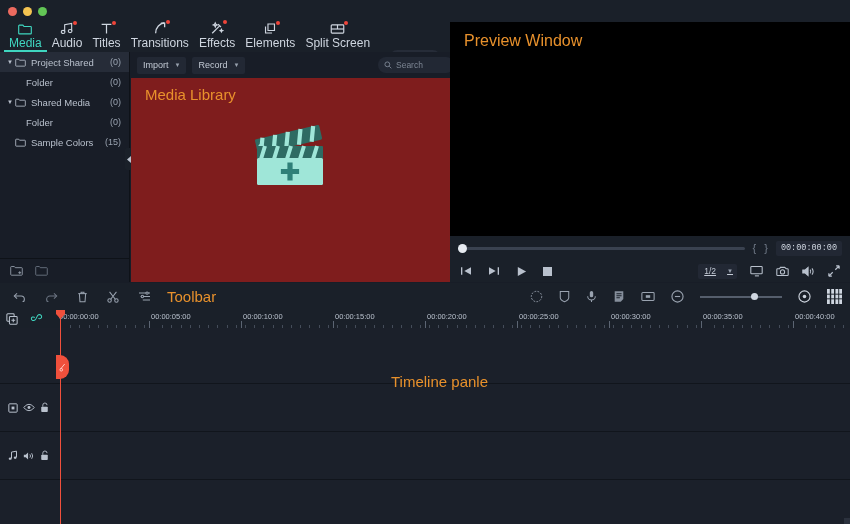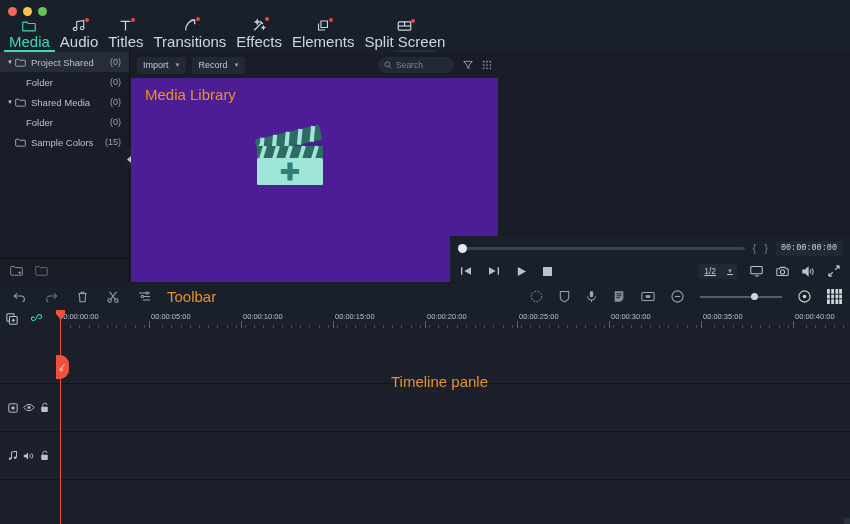--- a/index.html
+++ b/index.html
@@ -37,21 +37,21 @@
   .mainnav {
     position: absolute; left: 0; top: 22px; width: 850px; height: 30px;
     background: #1a2029; display: flex; align-items: flex-end; padding-left: 4px;
   }
   .navitem {
     position: relative; height: 30px; min-width: 34px;
     display: flex; flex-direction: column; align-items: center; justify-content: flex-end;
     padding: 0 5px 2px 5px; cursor: default;
   }
   .navitem .glyph { height: 14px; display:flex; align-items:center; justify-content:center; margin-bottom: 1px; position: relative; }
-  .navitem .name { font-size: 15px; color: #cfd6e0; white-space: nowrap; }
+  .navitem .name { font-size: 12px; color: #cfd6e0; white-space: nowrap; }
   .navitem.active .name { color: #3fd6c0; }
   .navitem .badge {
     position: absolute; width: 4px; height: 4px; border-radius: 50%;
     background: #f0453a; top: -1px; right: -3px;
   }
   .navunderline {
     position: absolute; left: 0; bottom: 0; height: 2px; width: 100%; background: #3fd6c0;
   }
   .exportbtn {
     position: absolute; left: 389px; top: 28px; width: 52px; height: 17px;
@@ -86,21 +86,21 @@
   }
   .sb-handle {
     position: absolute; left: 125px; top: 148px; width: 8px; height: 22px;
     background: #1a2029; border-radius: 2px 0 0 2px;
     display: flex; align-items: center; justify-content: center;
   }
 
   
   .medialib {
     position: absolute; left: 131px; top: 52px; width: 367px; height: 230px;
-    background: #4c1d95;
+    background: #7f1d1d;
   }
   .ml-toolbar {
     height: 26px; display: flex; align-items: center; padding: 0 6px;
     background: #181d27;
   }
   .drop {
     display: flex; align-items: center; gap: 6px; height: 17px;
     padding: 0 6px; border-radius: 2px; background: #222834;
     font-size: 9px; color: #c3cad5; margin-right: 6px;
   }
@@ -425,20 +425,23 @@
           </g>
           <rect x="6" y="22" width="66" height="13" rx="1" fill="#2e6b63"></rect>
           <path d="M14 22l-4 13M27 22l-4 13M40 22l-4 13M53 22l-4 13M66 22l-4 13" stroke="#9fe6d8" stroke-width="4"></path>
           <rect x="6" y="34" width="66" height="27" rx="1.5" fill="#9fe6d8"></rect>
           <path d="M39 41v13M32.5 47.5h13" stroke="#2e8078" stroke-width="5.2" stroke-linecap="square"></path>
         </svg>
       </span>
     </div>
   </div>
 
+  <div class="preview">
+    <div class="pv-annot annot">Preview Window</div>
+  </div>
 
   <div class="pv-controls">
     <div class="pv-seekrow">
       <div class="seektrack">
         <div class="seekknob"></div>
       </div>
       <span class="brace">{</span>
       <span class="brace">}</span>
       <span class="tcode">00:00:00:00</span>
     </div>

